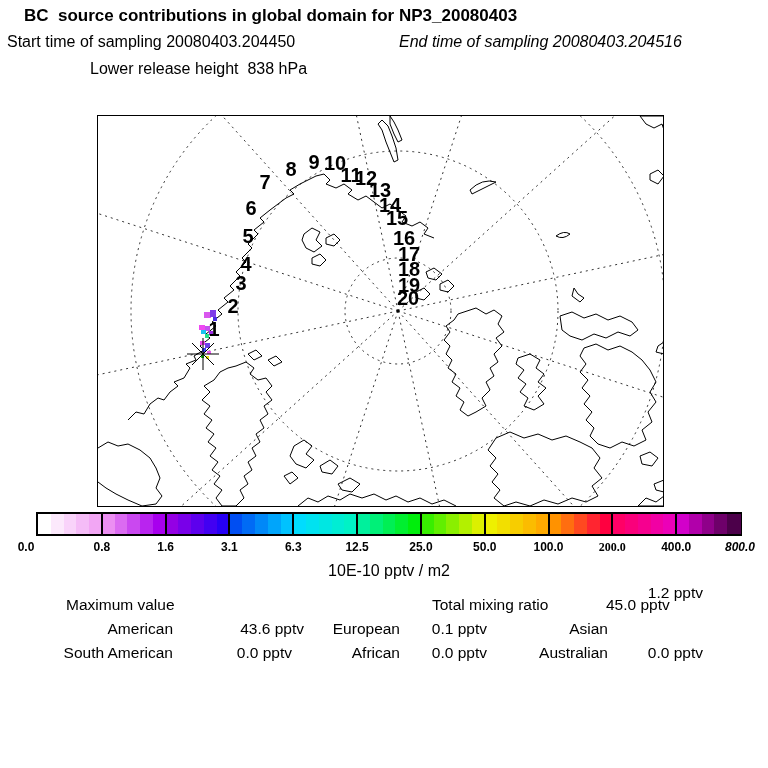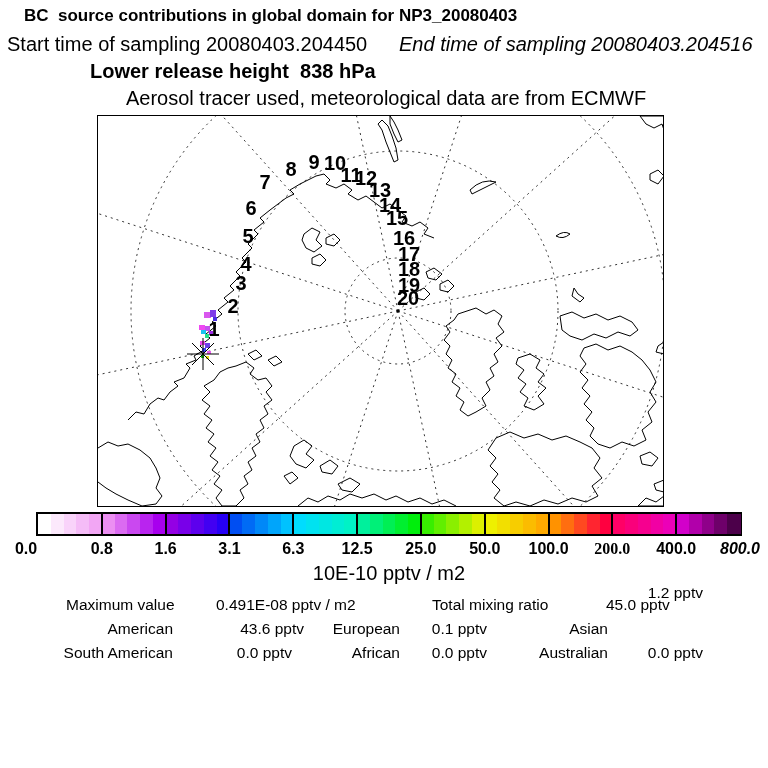--- a/index.html
+++ b/index.html
@@ -1,42 +1,41 @@
 <!DOCTYPE html>
 <html><head>
 <meta charset="utf-8">
 <style>
   html,body{margin:0;padding:0;background:#ffffff;}
   #page{position:relative;width:768px;height:768px;background:#ffffff;
         font-family:"Liberation Sans","DejaVu Sans",sans-serif;color:#000;overflow:hidden;}
   .abs{position:absolute;white-space:pre;}
   .t-title{font-size:17px;font-weight:bold;}
-  .t-body{font-size:20px;font-weight:400;}
+  .t-body{font-size:16px;font-weight:400;}
   .t-stat{font-size:15.5px;font-weight:400;}
   #map-frame{position:absolute;left:97px;top:115px;width:565px;height:390px;
              border:1px solid #000;background:#fff;}
   #colorbar{position:absolute;left:36px;top:512px;width:702px;height:20px;
             border:2px solid #000;background:#fff;}
   .cbcell{position:absolute;top:0;height:100%;}
   .cbsep{position:absolute;top:0;height:100%;width:2px;background:#000;}
   .cbtick{position:absolute;top:540px;transform:translateX(-50%);
-          font-size:16px;font-weight:bold;white-space:pre;}
+          font-size:12px;font-weight:bold;white-space:pre;}
   .r-al{transform:translateX(-100%);}
   .c-al{transform:translateX(-50%);}
 </style>
 </head>
 <body>
 
 <div id="page">
 
   <div class="abs t-title" style="left:24px;top:6px;">BC  source contributions in global domain for NP3_20080403</div>
   <div class="abs t-body" style="left:7px;top:33px;">Start time of sampling 20080403.204450</div>
   <div class="abs t-body" style="left:399px;top:33px;font-style:italic;">End time of sampling 20080403.204516</div>
-  <div class="abs t-body" style="left:90px;top:60px;font-weight:bold;">Lower release height  838 hPa</div>
-  <div class="abs t-body" style="left:126px;top:87px;">Aerosol tracer used, meteorological data are from ECMWF</div>
+  <div class="abs t-body" style="left:90px;top:60px;">Lower release height  838 hPa</div>
 
   <div id="map-frame">
     <svg width="565" height="390" viewBox="0 0 565 390">
         <defs>
           <clipPath id="mapclip">
             <rect x="0" y="0" width="565" height="390"></rect>
           </clipPath>
         </defs>
         <g clip-path="url(#mapclip)">
           <circle cx="300" cy="195" r="53" fill="none" stroke="#000" stroke-width="0.8" stroke-dasharray="2,4"></circle>
@@ -207,21 +206,20 @@
       <span class="cbtick" style="left: 420.909px;">25.0</span>
       <span class="cbtick" style="left: 484.727px;">50.0</span>
       <span class="cbtick" style="left: 548.545px;">100.0</span>
       <span class="cbtick" style="left: 612.364px; font-family: Liberation Serif, serif;">200.0</span>
       <span class="cbtick" style="left: 676.182px;">400.0</span>
       <span class="cbtick" style="left: 740px; font-style: italic;">800.0</span>
     </div>
   <div class="abs t-body c-al" style="left:389px;top:562px;">10E-10 pptv / m2</div>
 
   <div class="abs t-stat" style="left:66px;top:596px;">Maximum value</div>
-  <div class="abs t-stat" style="left:216px;top:596px;">0.491E-08 pptv / m2</div>
   <div class="abs t-stat" style="left:432px;top:596px;">Total mixing ratio</div>
   <div class="abs t-stat" style="left:606px;top:596px;">45.0 pptv</div>
   <div id="region-stats">
       <span class="abs t-stat r-al" style="left: 173px; top: 620px;">American</span>
       <span class="abs t-stat r-al" style="left: 304px; top: 620px;">43.6 pptv</span>
       <span class="abs t-stat r-al" style="left: 400px; top: 620px;">European</span>
       <span class="abs t-stat r-al" style="left: 487px; top: 620px;">0.1 pptv</span>
       <span class="abs t-stat r-al" style="left: 608px; top: 620px;">Asian</span>
       <span class="abs t-stat r-al" style="left: 703px; top: 584px;">1.2 pptv</span>
       <span class="abs t-stat r-al" style="left: 173px; top: 644px;">South American</span>

